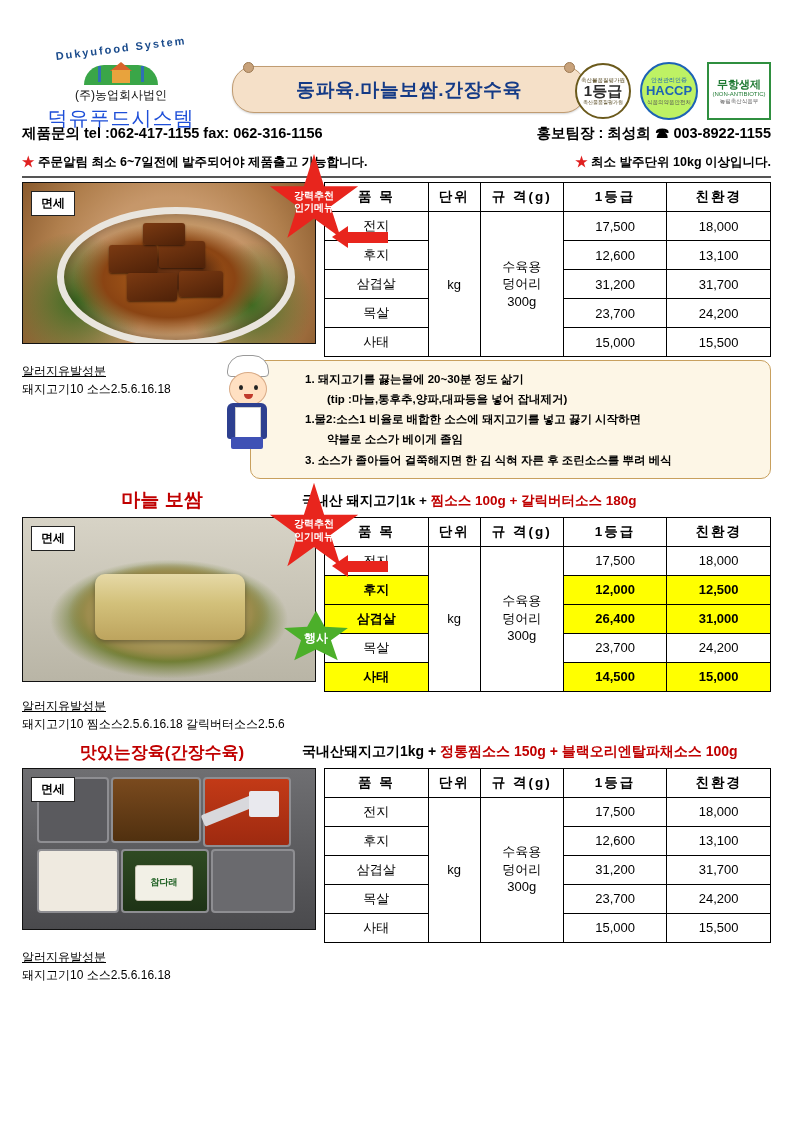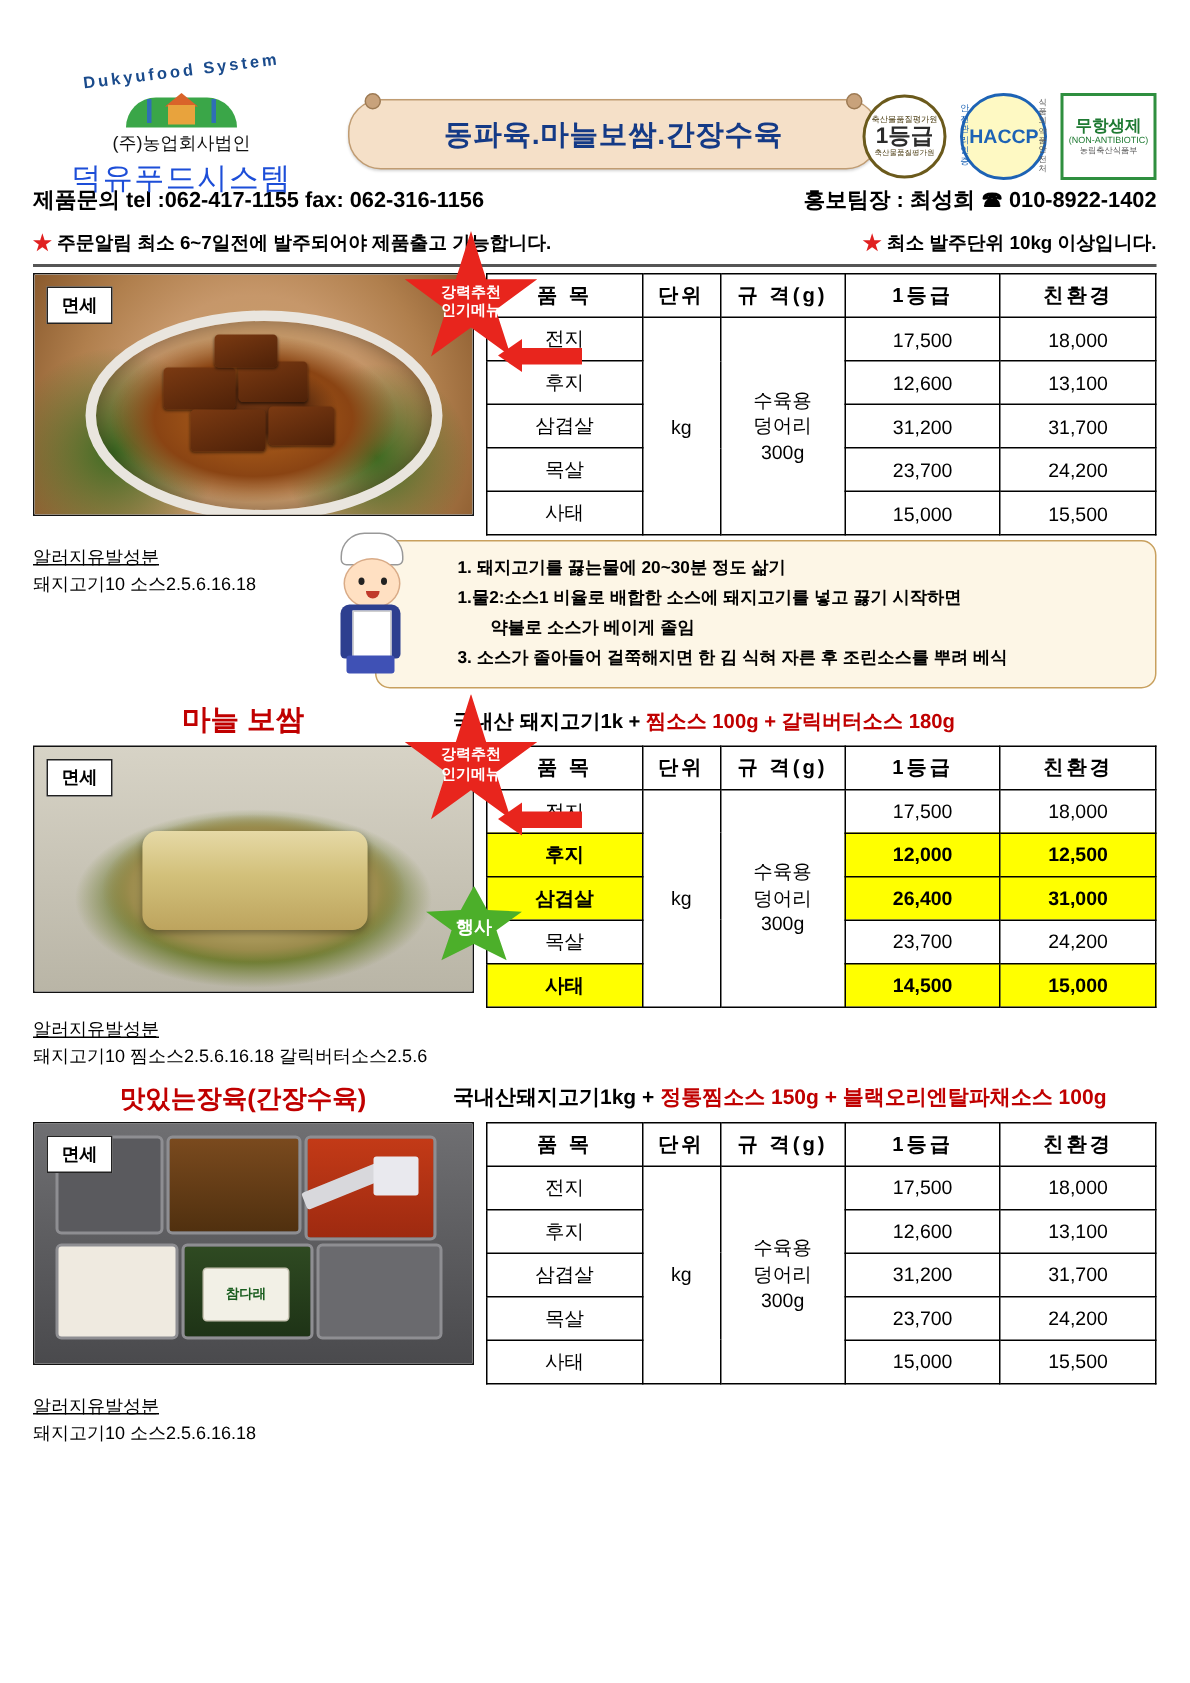--- a/index.html
+++ b/index.html
@@ -151,22 +151,23 @@
   }
   .cert-circle .big {
     font-size: 15px;
     font-weight: bold;
     color: #2b2b2b;
   }
   .cert-haccp {
     width: 54px; height: 54px;
     border-radius: 50%;
     border: 2px solid #1d63b5;
-    background: #fef9c3;
-    display: flex;
+    background: #bef264;
+    display: flex;
+    flex-direction: column;
     align-items: center;
     justify-content: center;
     line-height: 1.15;
   }
   .cert-haccp .t { font-size: 6px; color: #1d63b5; }
   .cert-haccp .m { font-size: 13px; font-weight: bold; color: #1d63b5; }
   .cert-haccp .b { font-size: 5.5px; color: #555; }
   .cert-anti {
     width: 60px; height: 54px;
     border: 2px solid #2f8f3f;
@@ -527,21 +528,21 @@
       <div class="cert-anti">
         <div class="m">무항생제</div>
         <div class="s">(NON-ANTIBIOTIC)</div>
         <div class="b">농림축산식품부</div>
       </div>
     </div>
   </div>
 
   <div class="contact">
     <div class="left">제품문의  tel :062-417-1155   fax: 062-316-1156</div>
-    <div class="right">홍보팀장 : 최성희  ☎ 010-8922-1402</div>
+    <div class="right">홍보팀장 : 최성희  ☎ 003-8922-1155</div>
   </div>
 
   <div class="notice">
     <div>
       <span class="star">★</span>
       <span>주문알림   최소 6~7일전에 발주되어야 제품출고 가능합니다.</span>
     </div>
     <div>
       <span class="star">★</span>
       <span>최소 발주단위 10kg 이상입니다.</span>
@@ -630,20 +631,21 @@
       <div class="hair"></div>
       <div class="face"></div>
       <div class="eye l"></div>
       <div class="eye r"></div>
       <div class="mouth"></div>
       <div class="body"></div>
       <div class="apron"></div>
       <div class="legs"></div>
     </div>
     <p>1. 돼지고기를 끓는물에 20~30분 정도 삶기</p>
+    <p class="indent">(tip :마늘,통후추,양파,대파등을 넣어 잡내제거)</p>
     <p>1.물2:소스1 비율로 배합한 소스에 돼지고기를 넣고  끓기  시작하면</p>
     <p class="indent">약불로 소스가 베이게 졸임</p>
     <p>3. 소스가 졸아들어 걸쭉해지면 한 김 식혀 자른 후 조린소스를 뿌려 베식</p>
   </div>
 
   <div class="section">
     <div class="sec-head">
       <div class="sec-title">마늘 보쌈</div>
       <div class="sec-spec">
         <span>국내산 돼지고기1k + </span><span class="hl">찜소스 100g + 갈릭버터소스 180g</span>

